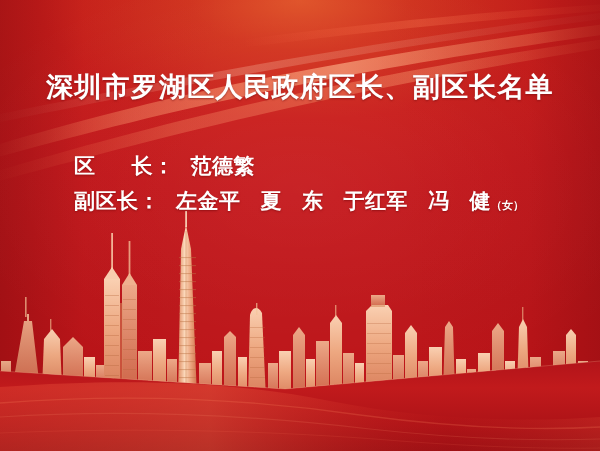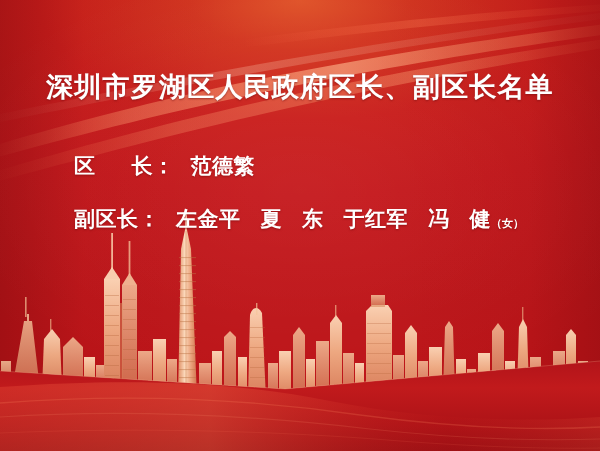--- a/index.html
+++ b/index.html
@@ -69,21 +69,21 @@
     position: absolute;
     color: #ffffff;
     font-size: 21px;
     font-weight: bold;
     letter-spacing: 0.5px;
     line-height: 1;
     white-space: nowrap;
     text-shadow: 0 1px 2px rgba(105,4,8,0.5);
   }
   .line-1 { top: 156px; left: 74px; text-align: right; }
-  .line-2 { top: 209px; left: 74px; }
+  .line-2 { top: 191px; left: 74px; }
   .line-3 { top: 251px; left: 168px; }
 
   .lbl { display: inline-block; }
   .gap-wide { display: inline-block; width: 36px; }
   .gap-name { display: inline-block; width: 20px; }
   .gap-name-sm { display: inline-block; width: 16px; }
   .sub {
     font-size: 11px;
     font-weight: bold;
     vertical-align: baseline;

